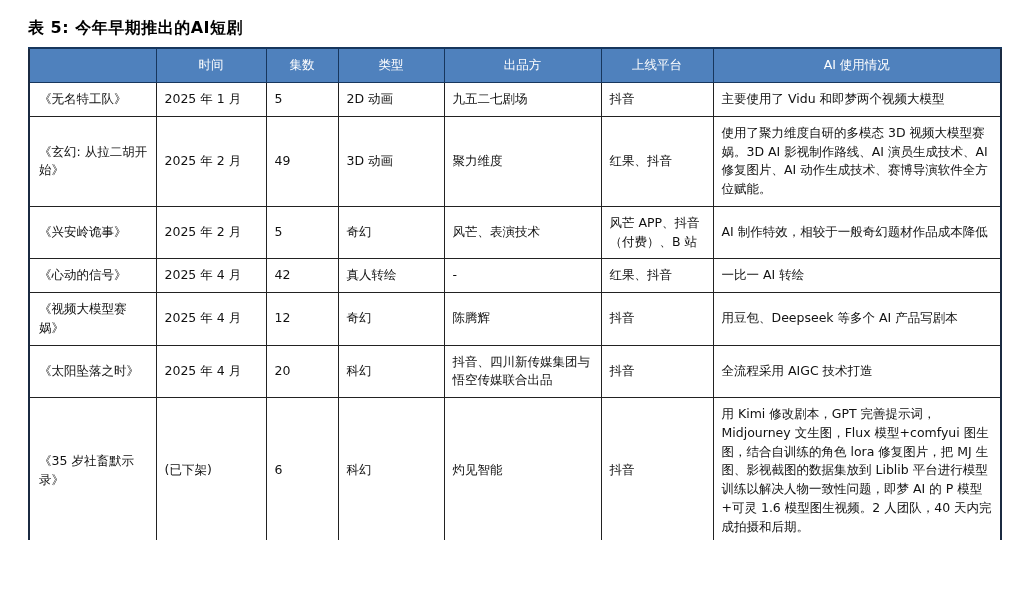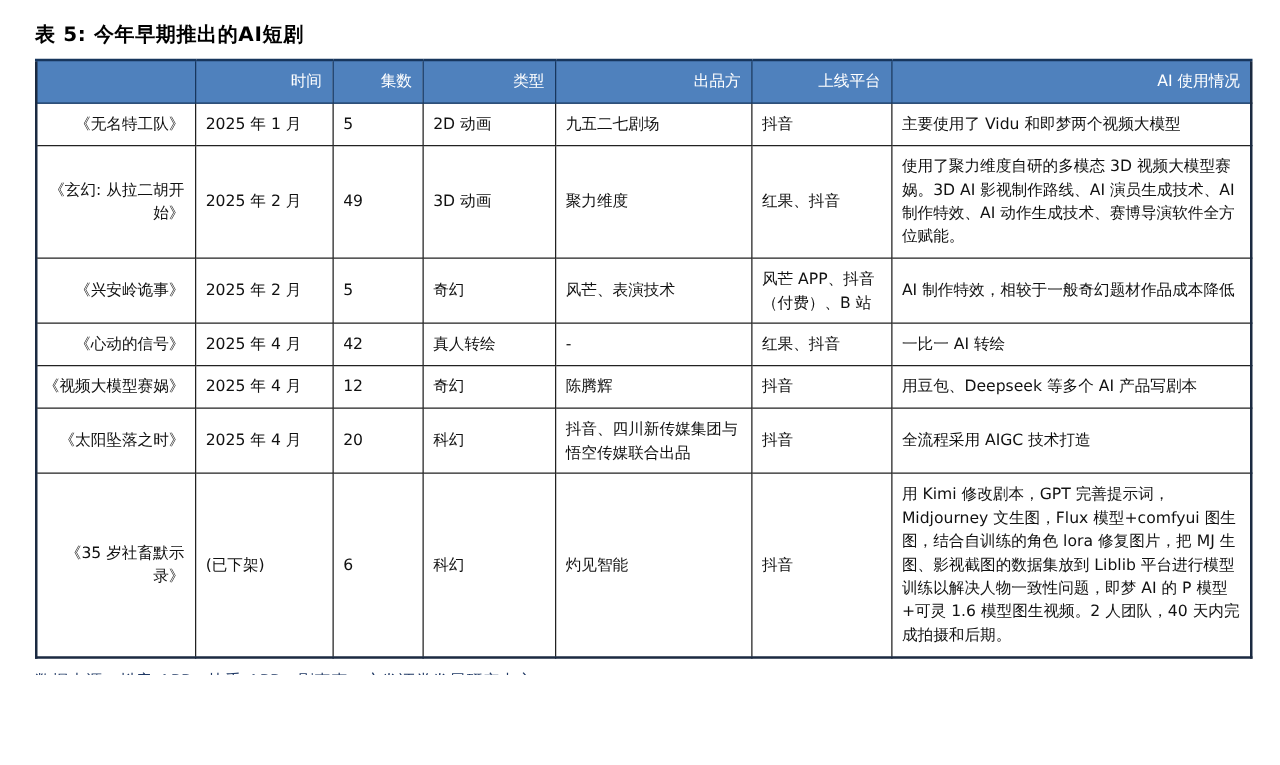--- a/index.html
+++ b/index.html
@@ -26,37 +26,36 @@
     border-collapse: collapse;
     width: 972px;
     table-layout: fixed;
     border: 2px solid #1b2a41;
   }
   table.data-table th {
     background: #4f81bd;
     color: #ffffff;
     font-weight: normal;
     font-size: 12.5px;
-    text-align: right;
+    text-align: center;
     padding: 8px 8px;
     border: 1px solid #17365d;
     border-top: 2px solid #17365d;
   }
   table.data-table td {
     font-size: 12.5px;
     color: #111111;
     border: 1px solid #222222;
     padding: 7px 8px;
     vertical-align: middle;
     line-height: 1.5;
     word-break: break-word;
   }
   table.data-table td.name-col {
-    padding-left: 2px;
-    text-align: right;
+    padding-left: 9px;
   }
   .source-line {
     margin-top: 9px;
     font-size: 13px;
     color: #1f3864;
     letter-spacing: 0.5px;
   }
 </style>
 </head>
 <body>
@@ -95,21 +94,21 @@
           <td>抖音</td>
           <td>主要使用了 Vidu 和即梦两个视频大模型</td>
         </tr>
         <tr>
           <td class="name-col">《玄幻: 从拉二胡开始》</td>
           <td>2025 年 2 月</td>
           <td>49</td>
           <td>3D 动画</td>
           <td>聚力维度</td>
           <td>红果、抖音</td>
-          <td>使用了聚力维度自研的多模态 3D 视频大模型赛娲。3D AI 影视制作路线、AI 演员生成技术、AI 制作特效、AI 动作生成技术、赛博导演软件全方位赋能。</td>
+          <td>使用了聚力维度自研的多模态 3D 视频大模型赛娲。3D AI 影视制作路线、AI 演员生成技术、AI 修复图片、AI 动作生成技术、赛博导演软件全方位赋能。</td>
         </tr>
         <tr>
           <td class="name-col">《兴安岭诡事》</td>
           <td>2025 年 2 月</td>
           <td>5</td>
           <td>奇幻</td>
           <td>风芒、表演技术</td>
           <td>风芒 APP、抖音（付费）、B 站</td>
           <td>AI 制作特效，相较于一般奇幻题材作品成本降低</td>
         </tr>

